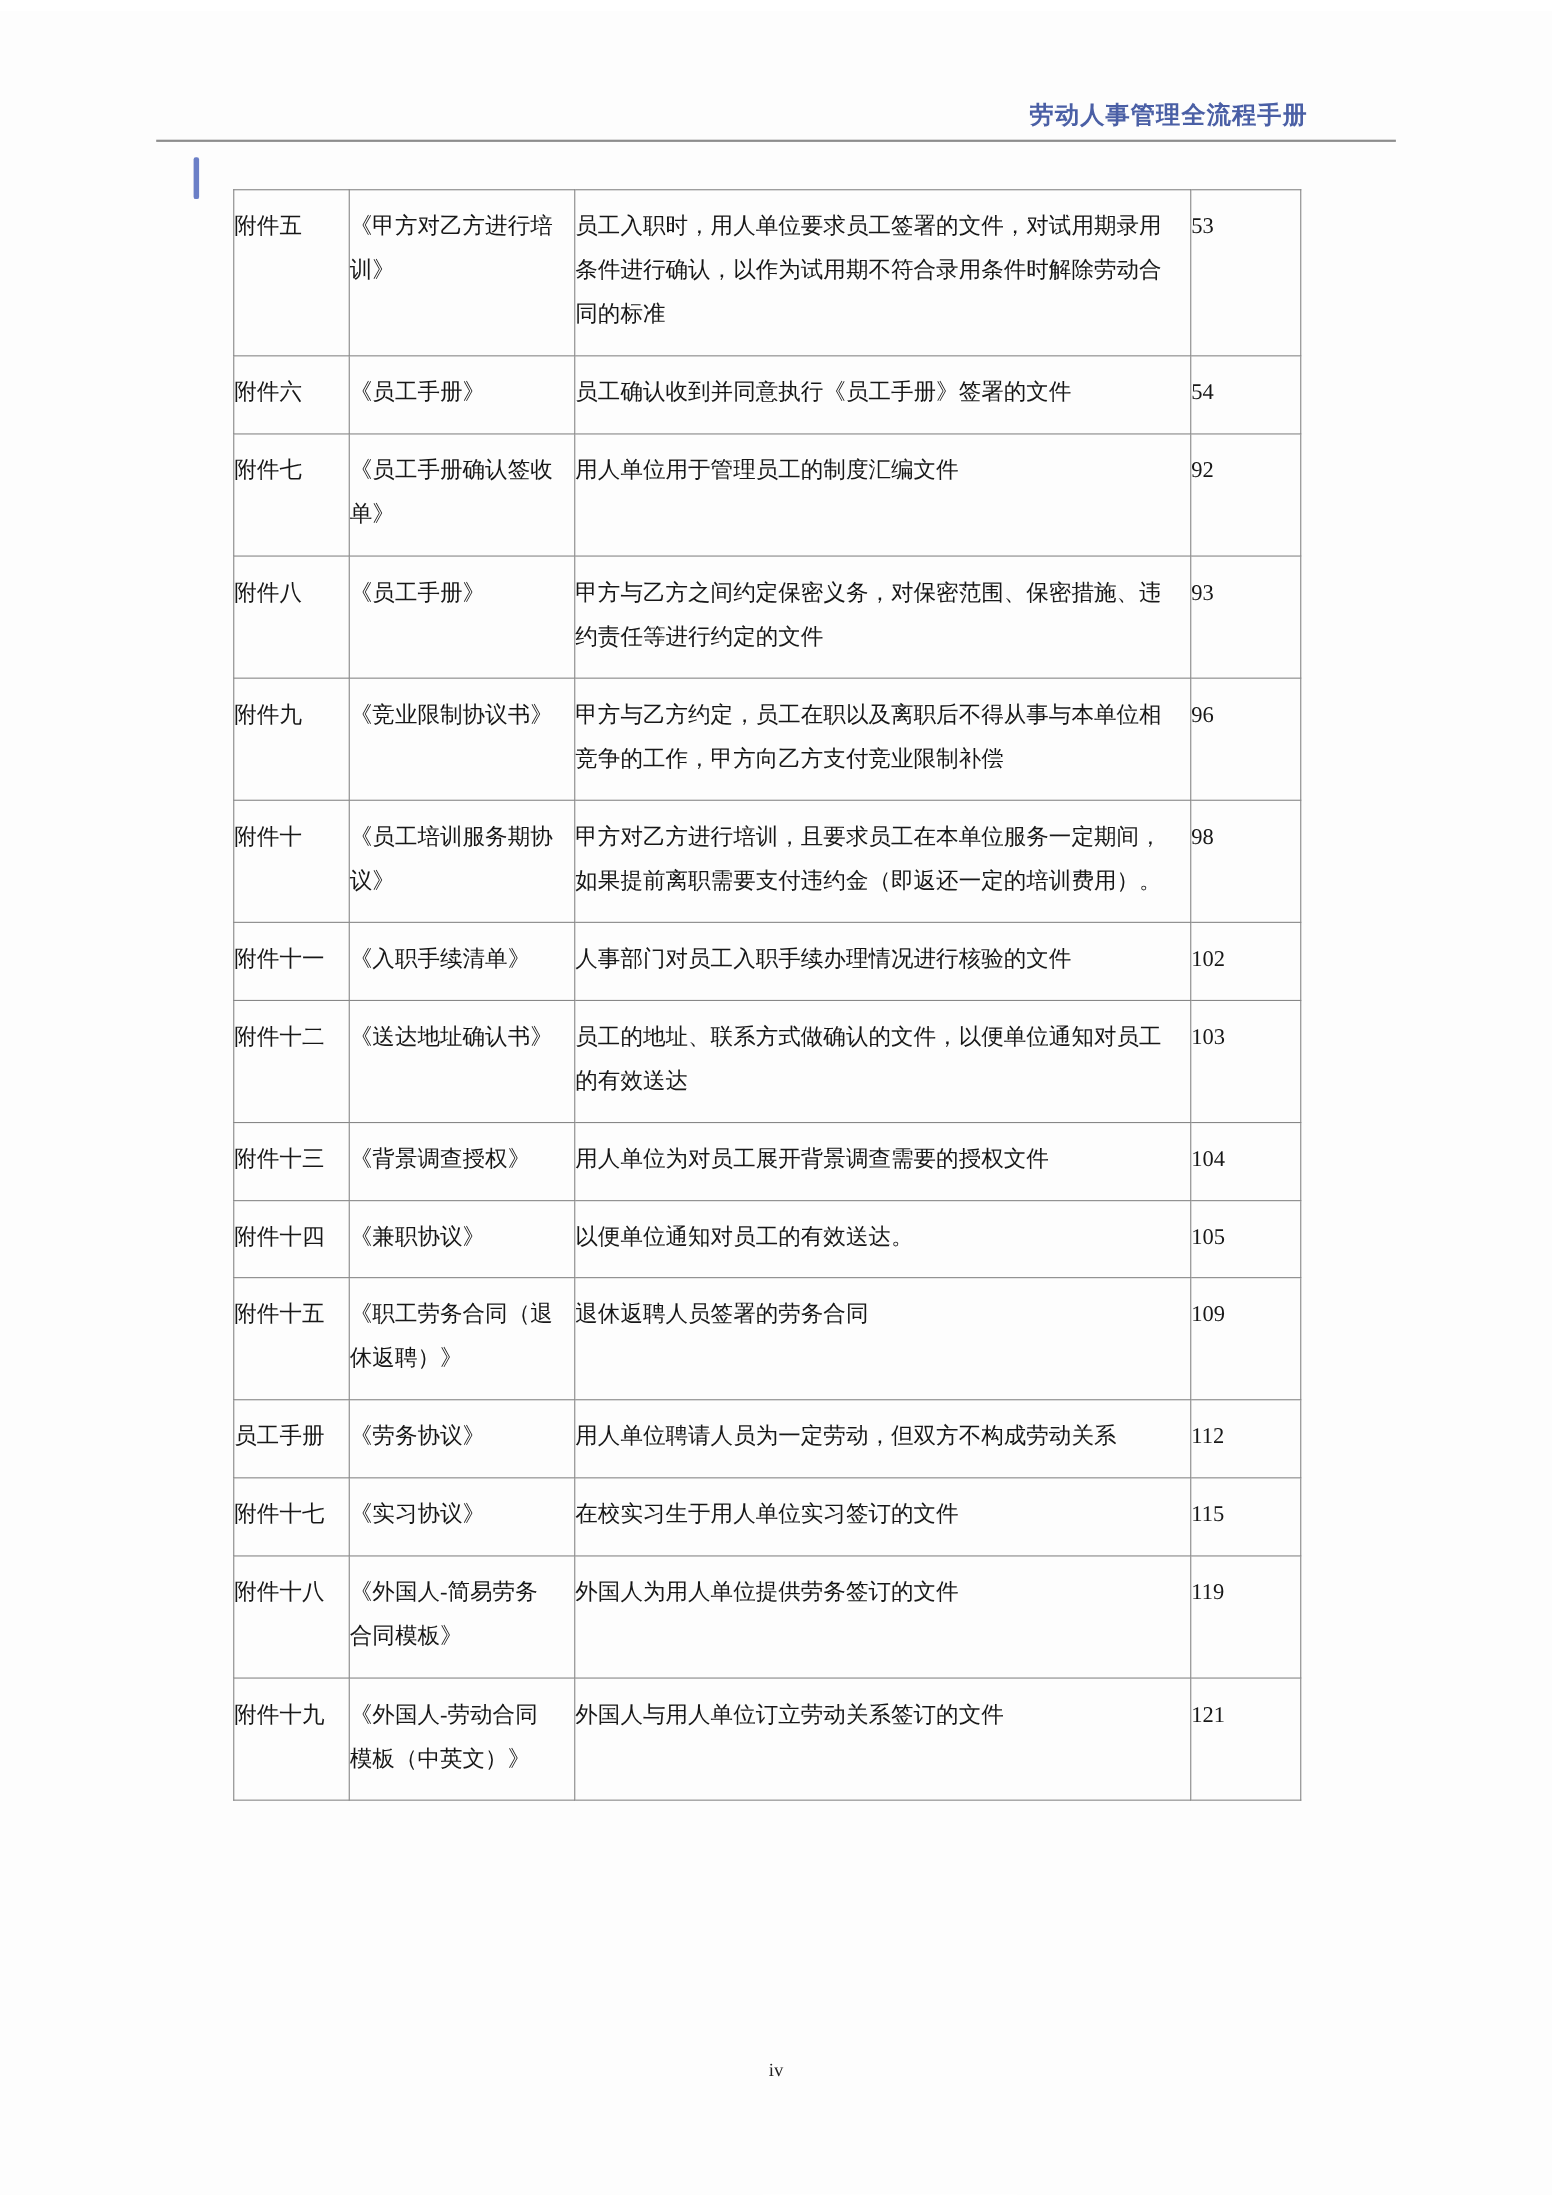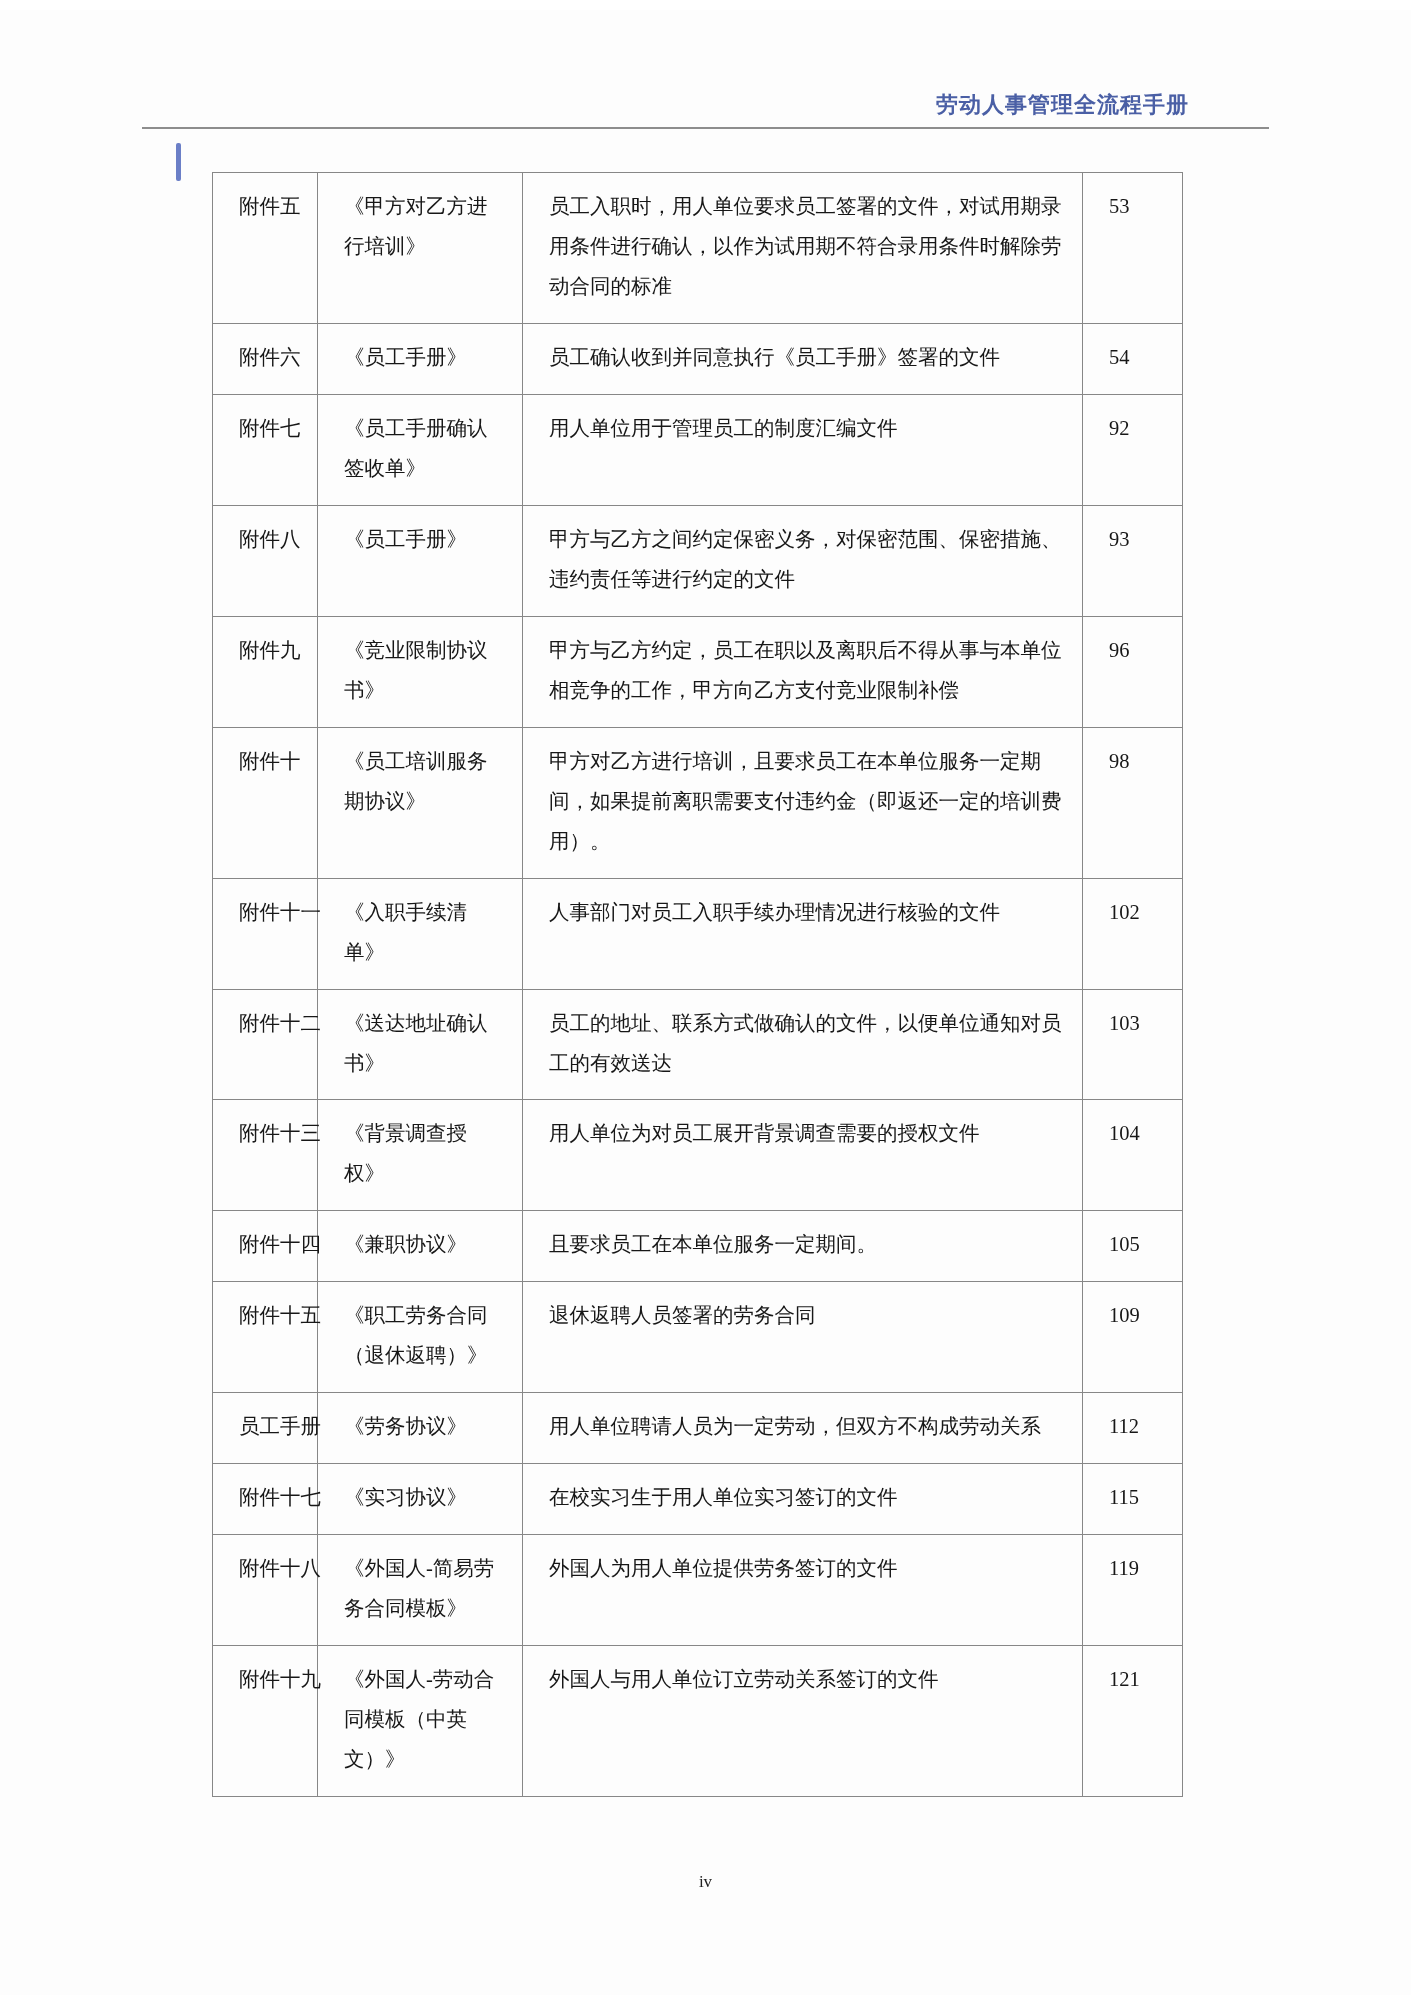--- a/index.html
+++ b/index.html
@@ -70,21 +70,21 @@
     width: 970px;
   }
   table.doc-table {
     border-collapse: collapse;
     table-layout: fixed;
     width: 970px;
   }
   table.doc-table td {
     border: 1px solid #878787;
     vertical-align: top;
-    padding: 14px 16px 16px 26px;
+    padding: 14px 16px 16px 0;
     font-size: 20.5px;
     line-height: 1.95;
     color: #171717;
     font-family: "Liberation Serif", "DejaVu Serif", serif;
   }
   col.c-no    { width: 105px; }
   col.c-name  { width: 205px; }
   col.c-desc  { width: 560px; }
   col.c-page  { width: 100px; }
 
@@ -176,21 +176,21 @@
           </tr>
           <tr>
             <td class="cell-no">附件十三</td>
             <td class="cell-name">《背景调查授权》</td>
             <td class="cell-desc">用人单位为对员工展开背景调查需要的授权文件</td>
             <td class="cell-page">104</td>
           </tr>
           <tr>
             <td class="cell-no">附件十四</td>
             <td class="cell-name">《兼职协议》</td>
-            <td class="cell-desc">且要求员工在本单位服务一定期间。</td>
+            <td class="cell-desc">以便单位通知对员工的有效送达。</td>
             <td class="cell-page">105</td>
           </tr>
           <tr>
             <td class="cell-no">附件十五</td>
             <td class="cell-name">《职工劳务合同（退休返聘）》</td>
             <td class="cell-desc">退休返聘人员签署的劳务合同</td>
             <td class="cell-page">109</td>
           </tr>
           <tr>
             <td class="cell-no">员工手册</td>

